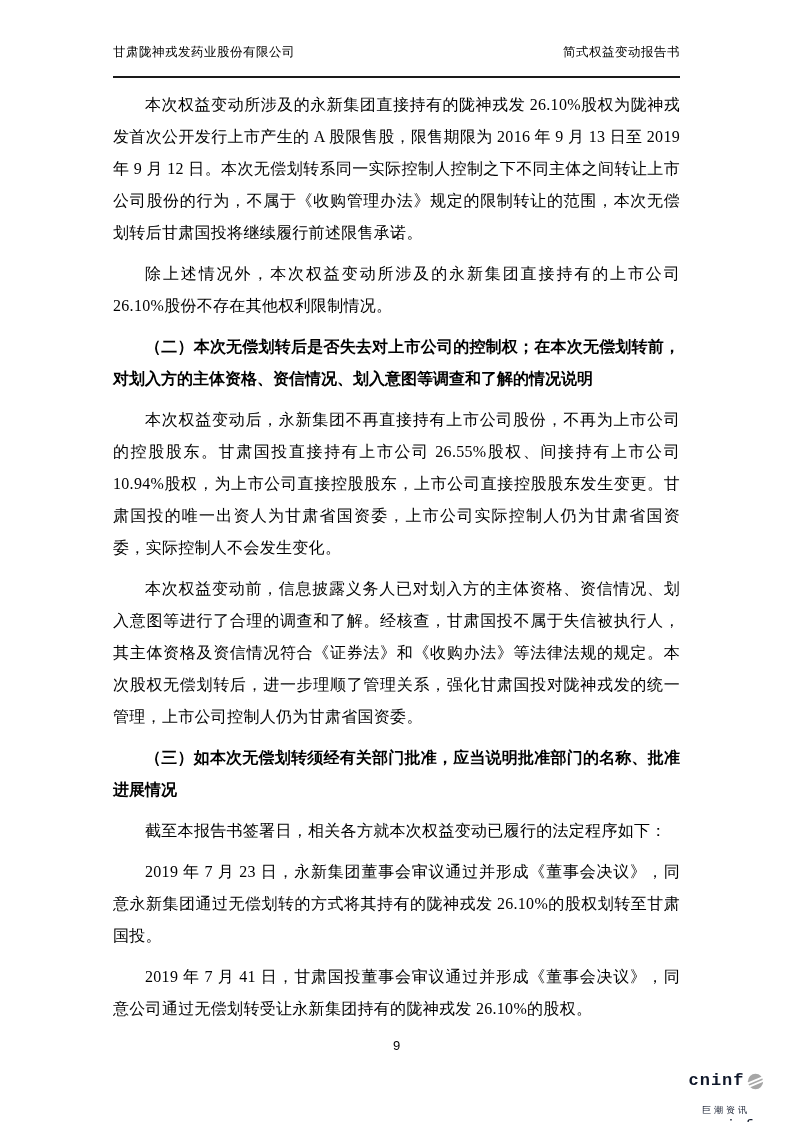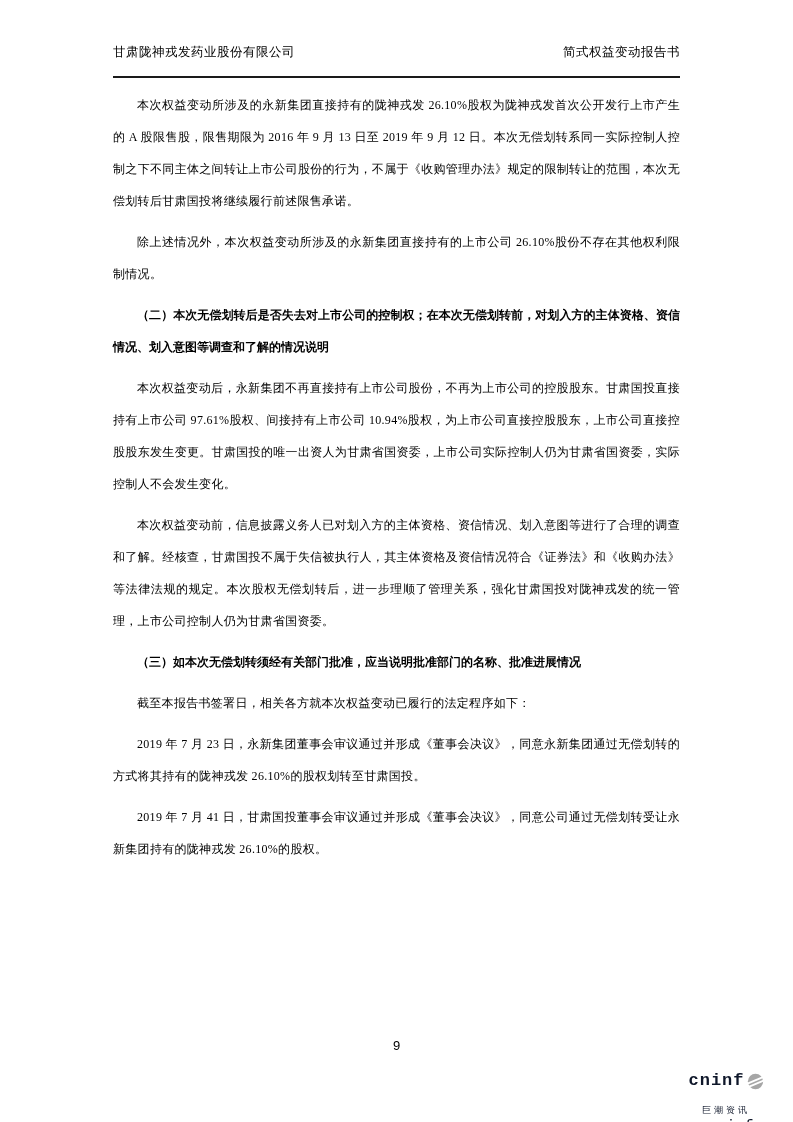--- a/index.html
+++ b/index.html
@@ -27,21 +27,21 @@
     border-bottom: 2px solid #1a1a1a;
     letter-spacing: 0.5px;
   }
   .content {
     position: absolute;
     left: 113px;
     right: 113px;
     top: 89px;
   }
   .content p {
-    font-size: 12px;
+    font-size: 16px;
     line-height: 32px;
     text-align: justify;
     text-indent: 2em;
     margin-bottom: 9px;
     letter-spacing: 0.3px;
   }
   .content p.heading {
     font-weight: bold;
     font-family: "Liberation Sans", "DejaVu Sans", sans-serif;
     letter-spacing: 0;
@@ -87,21 +87,21 @@
 
   <div class="page-header">
     <span>甘肃陇神戎发药业股份有限公司</span>
     <span>简式权益变动报告书</span>
   </div>
 
   <div class="content">
     <p>本次权益变动所涉及的永新集团直接持有的陇神戎发 26.10%股权为陇神戎发首次公开发行上市产生的 A 股限售股，限售期限为 2016 年 9 月 13 日至 2019 年 9 月 12 日。本次无偿划转系同一实际控制人控制之下不同主体之间转让上市公司股份的行为，不属于《收购管理办法》规定的限制转让的范围，本次无偿划转后甘肃国投将继续履行前述限售承诺。</p>
     <p>除上述情况外，本次权益变动所涉及的永新集团直接持有的上市公司 26.10%股份不存在其他权利限制情况。</p>
     <p class="heading">（二）本次无偿划转后是否失去对上市公司的控制权；在本次无偿划转前，对划入方的主体资格、资信情况、划入意图等调查和了解的情况说明</p>
-    <p>本次权益变动后，永新集团不再直接持有上市公司股份，不再为上市公司的控股股东。甘肃国投直接持有上市公司 97.61%股权、间接持有上市公司 10.94%股权，为上市公司直接控股股东，上市公司直接控股股东发生变更。甘肃国投的唯一出资人为甘肃省国资委，上市公司实际控制人仍为甘肃省国资委，实际控制人不会发生变化。</p>
+    <p>本次权益变动后，永新集团不再直接持有上市公司股份，不再为上市公司的控股股东。甘肃国投直接持有上市公司 26.55%股权、间接持有上市公司 10.94%股权，为上市公司直接控股股东，上市公司直接控股股东发生变更。甘肃国投的唯一出资人为甘肃省国资委，上市公司实际控制人仍为甘肃省国资委，实际控制人不会发生变化。</p>
     <p>本次权益变动前，信息披露义务人已对划入方的主体资格、资信情况、划入意图等进行了合理的调查和了解。经核查，甘肃国投不属于失信被执行人，其主体资格及资信情况符合《证券法》和《收购办法》等法律法规的规定。本次股权无偿划转后，进一步理顺了管理关系，强化甘肃国投对陇神戎发的统一管理，上市公司控制人仍为甘肃省国资委。</p>
     <p class="heading">（三）如本次无偿划转须经有关部门批准，应当说明批准部门的名称、批准进展情况</p>
     <p>截至本报告书签署日，相关各方就本次权益变动已履行的法定程序如下：</p>
     <p>2019 年 7 月 23 日，永新集团董事会审议通过并形成《董事会决议》，同意永新集团通过无偿划转的方式将其持有的陇神戎发 26.10%的股权划转至甘肃国投。</p>
     <p>2019 年 7 月 41 日，甘肃国投董事会审议通过并形成《董事会决议》，同意公司通过无偿划转受让永新集团持有的陇神戎发 26.10%的股权。</p>
   </div>
 
   <div class="page-number">9</div>
 
   <div class="cninfo-logo">

